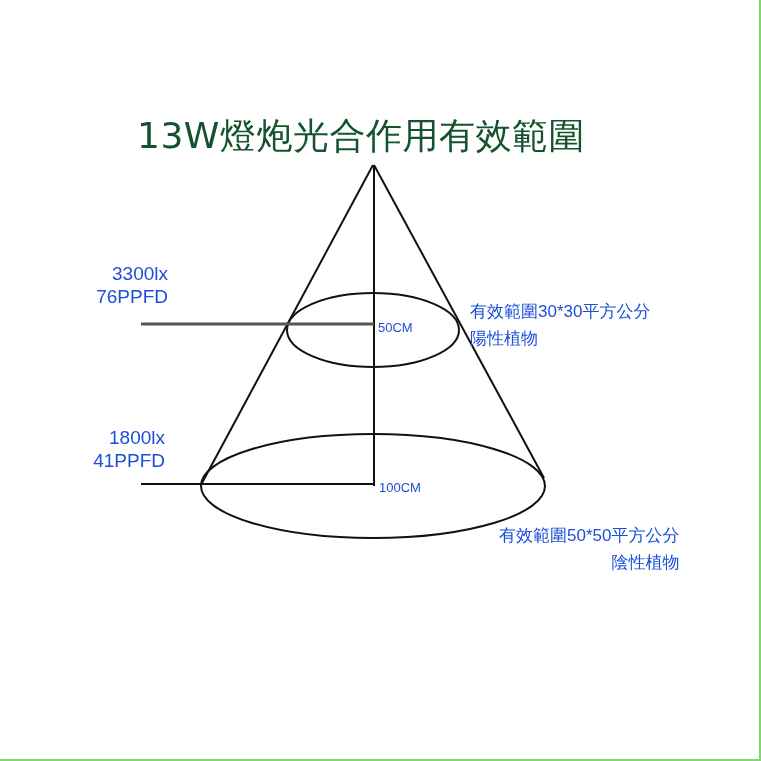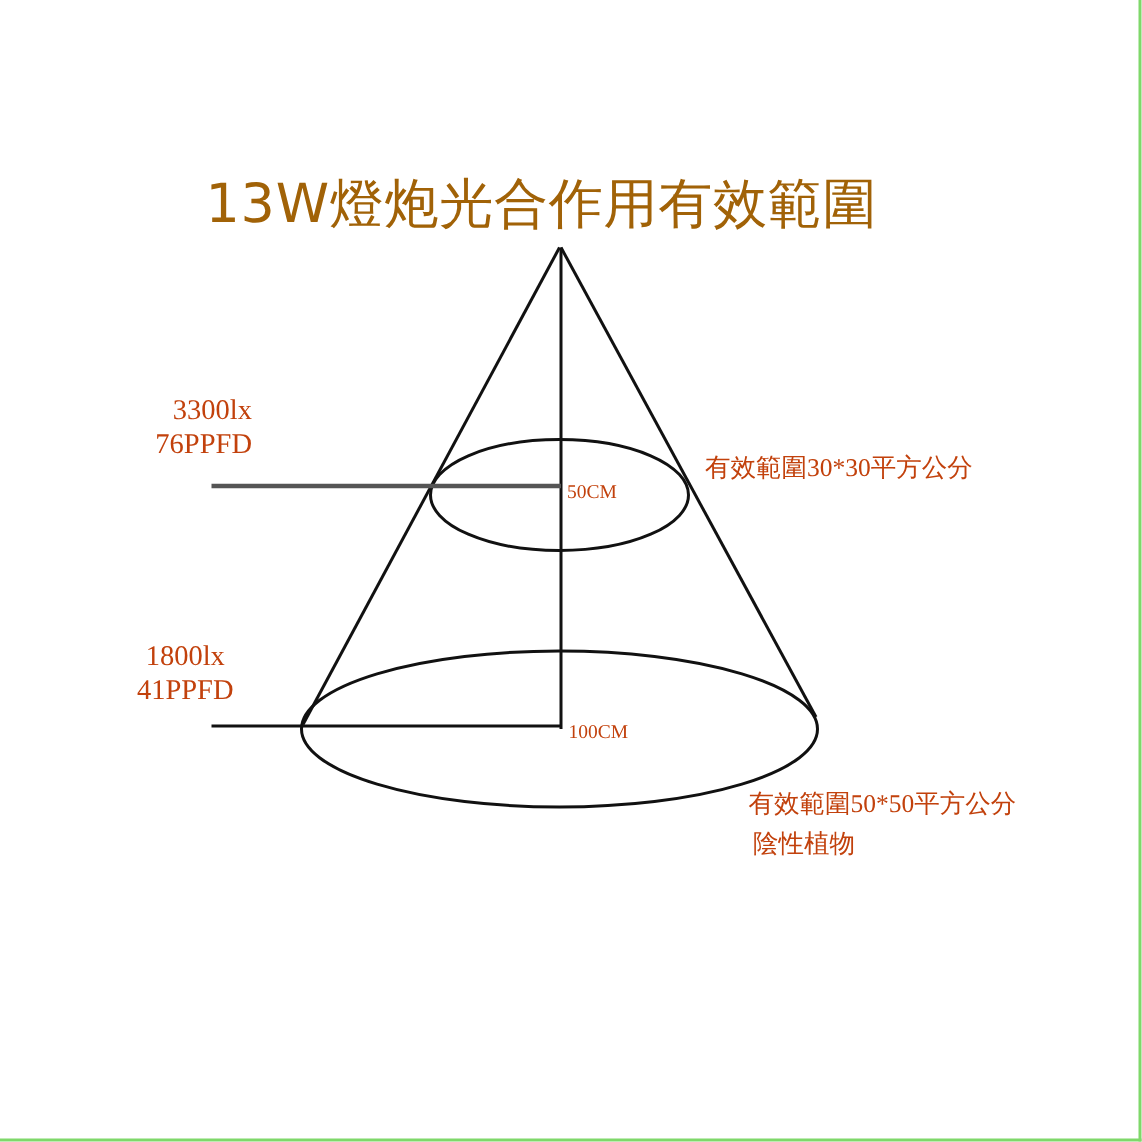--- a/index.html
+++ b/index.html
@@ -1,20 +1,20 @@
 <!DOCTYPE html>
 <html><head>
   <meta charset="utf-8">
   <style>
     html, body { margin: 0; padding: 0; background: #ffffff; }
     body { width: 761px; height: 761px; position: relative; overflow: hidden; font-family: "DejaVu Sans", sans-serif; }
     .frame { position: absolute; left: 0; top: 0; width: 759px; height: 759px; border-right: 2px solid #7fd86a; border-bottom: 2px solid #7fd86a; box-sizing: content-box; }
     svg.diagram { position: absolute; left: 0; top: 0; }
-    .title { position: absolute; left: 137px; top: 112px; font-size: 36px; color: #a16207; white-space: nowrap; letter-spacing: 0.5px; font-family: "DejaVu Sans", sans-serif; }
-    .red { color: #c2410c; position: absolute; white-space: nowrap; font-family: Liberation Serif, serif; }
+    .title { position: absolute; left: 137px; top: 112px; font-size: 36px; color: #14532d; white-space: nowrap; letter-spacing: 0.5px; font-family: "DejaVu Sans", sans-serif; }
+    .red { color: #1d4ed8; position: absolute; white-space: nowrap; font-family: Liberation Sans, sans-serif; }
     .lbl-left { font-size: 19px; line-height: 23px; text-align: right; }
     .lbl-dist { font-size: 13px; }
     .lbl-range { font-size: 17px; line-height: 27px; }
   </style>
 </head>
 <body>
 
 <div class="frame"></div>
 
 <svg class="diagram" width="761" height="761" viewBox="0 0 761 761">
@@ -34,23 +34,24 @@
 
 <div class="title">13W燈炮光合作用有效範圍</div>
 
 <div class="red lbl-left" style="left:88px; top:262px; width:80px;">
   <div>3300lx</div>
   <div>76PPFD</div>
 </div>
 <div class="red lbl-dist" style="left:378px; top:320px;">50CM</div>
 <div class="red lbl-range" style="left:470px; top:298px;">
   <div>有效範圍30*30平方公分</div>
+  <div>陽性植物</div>
 </div>
 
-<div class="red lbl-left" style="left:82px; top:426px; width:83px;text-align:center;">
+<div class="red lbl-left" style="left:82px; top:426px; width:83px;">
   <div>1800lx</div>
   <div>41PPFD</div>
 </div>
 <div class="red lbl-dist" style="left:379px; top:480px;text-align:center;">100CM</div>
-<div class="red lbl-range" style="left:499px; top:522px;">
+<div class="red lbl-range" style="left:499px; top:522px;text-align:right;">
   <div>有效範圍50*50平方公分</div>
   <div style="padding-left:3px;">陰性植物</div>
 </div>
 
 </body></html>

